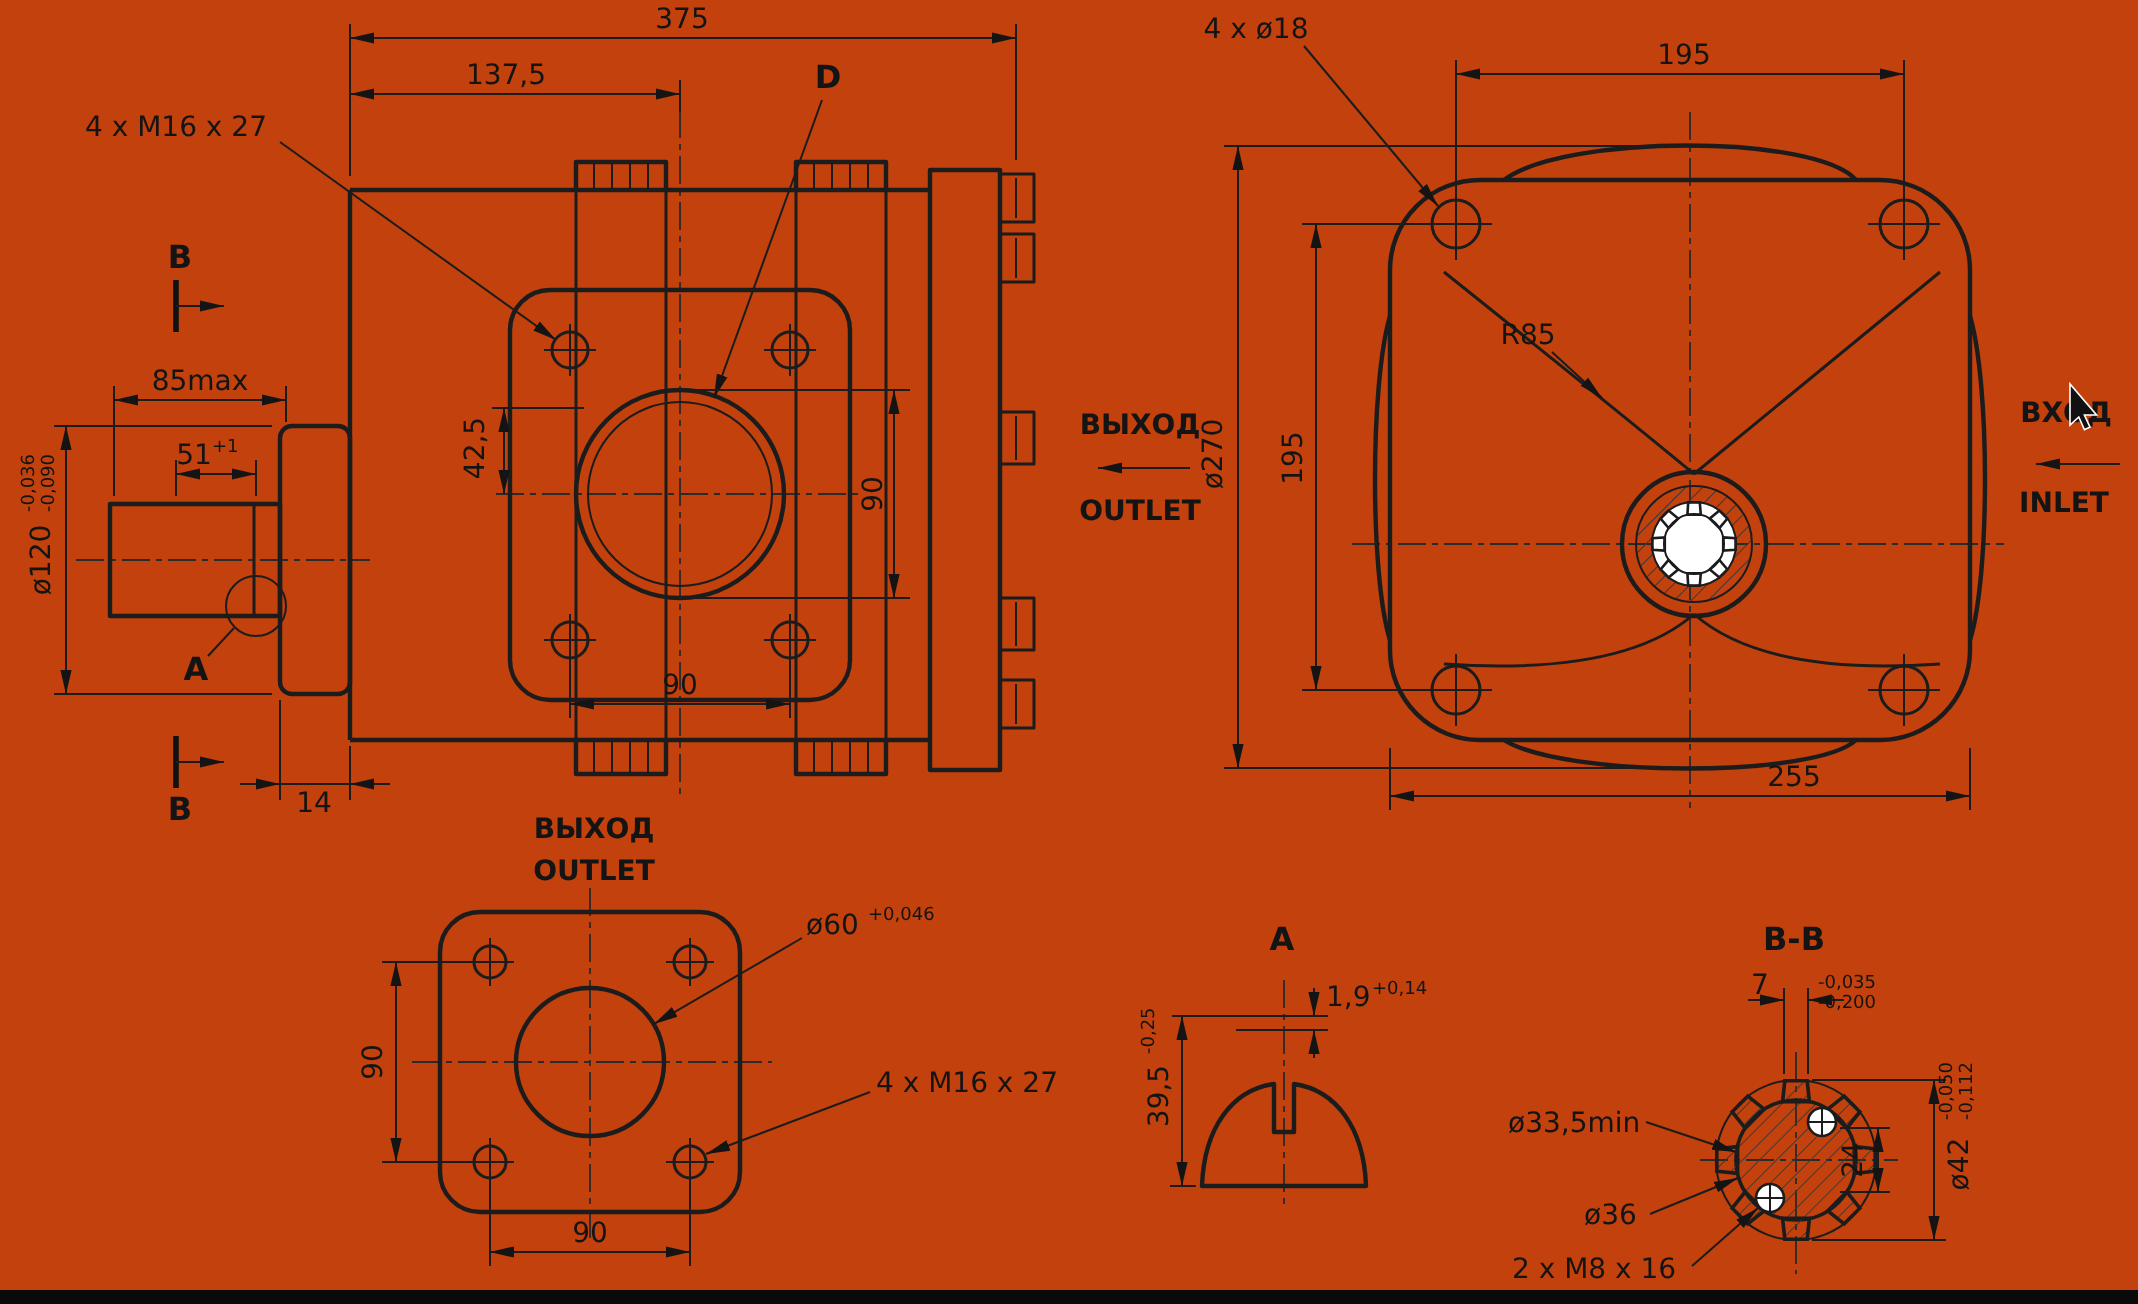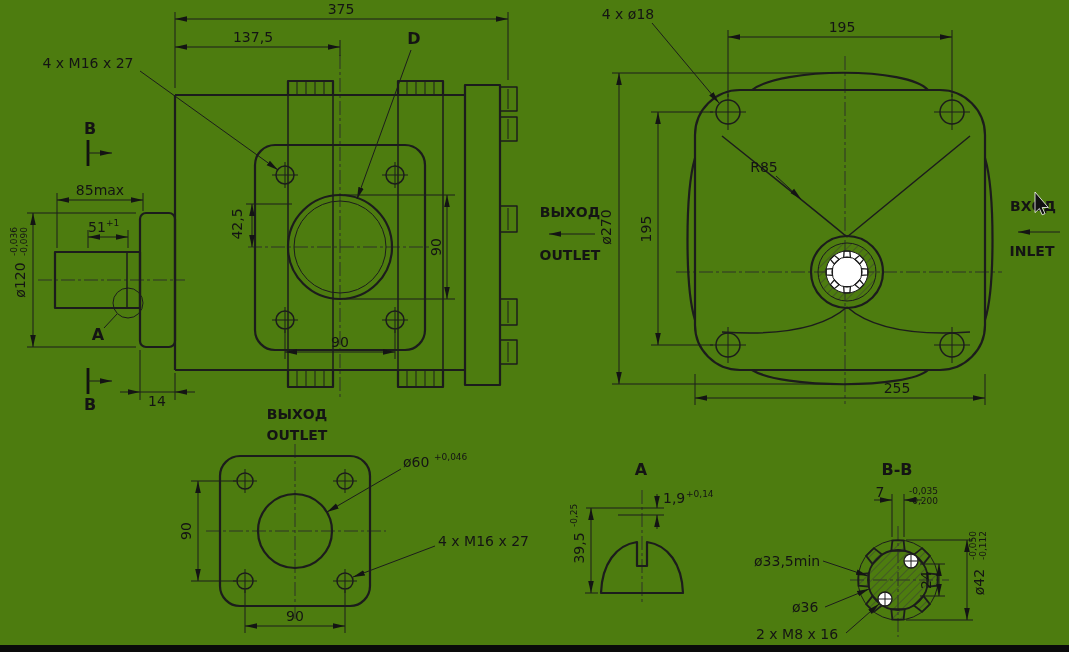--- a/index.html
+++ b/index.html
@@ -1,16 +1,16 @@
 <!DOCTYPE html>
 <html><head>
 <meta charset="utf-8">
 <style>
   html,body{margin:0;padding:0;background:#e8e8e8;}
-  .sheet{position:relative;width:1069px;height:652px;background:#4d7c0f;overflow:hidden;}
+  .sheet{position:relative;width:1069px;height:652px;background:#c2410c;overflow:hidden;}
   svg{display:block;}
   svg text{fill:#141414;font-family:"DejaVu Sans",sans-serif;font-size:14px;}
   svg .tol{font-size:9px;}
   svg .big{font-size:16px;font-weight:600;}
   svg .flow{font-size:14px;font-weight:700;}
   .ol{stroke:#1c1c1c;stroke-width:2.2;fill:none;stroke-linejoin:round;}
   .ol2{stroke:#1c1c1c;stroke-width:1.5;fill:none;stroke-linejoin:round;}
   .thin{stroke:#1c1c1c;stroke-width:1;fill:none;}
   .dim{stroke:#1c1c1c;stroke-width:1;fill:none;}
   .cl{stroke:#2a2a2a;stroke-width:0.9;fill:none;stroke-dasharray:14 3 3 3;}

